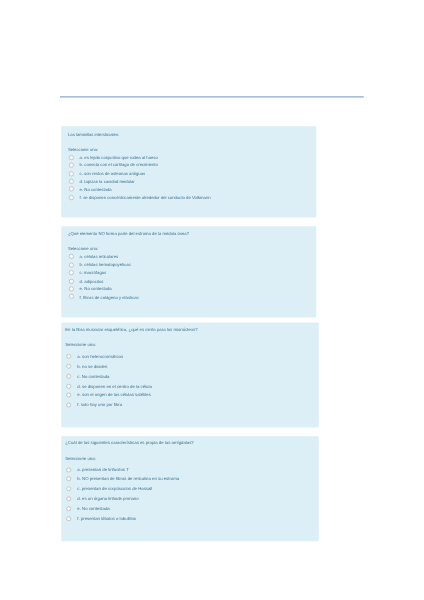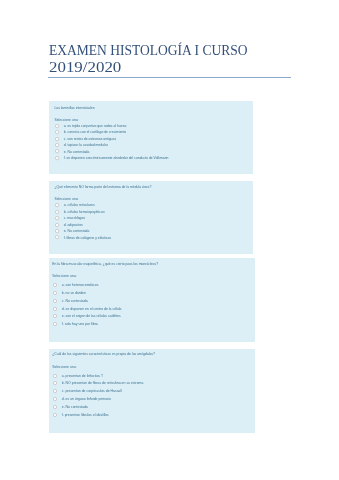--- a/index.html
+++ b/index.html
@@ -25,24 +25,20 @@
   .slabel{position:absolute;}
   .opt{position:absolute;display:block;}
   .radio{position:absolute;left:0;top:0;display:block;}
   .radio svg{display:block;}
   .otext{position:absolute;}
 </style>
 </head>
 <body>
 
 <div class="page">
-  <div class="doc-title">
-    <div class="title-l1">EXAMEN HISTOLOGÍA I CURSO</div>
-    <div class="title-l2">2019/2020</div>
-  </div>
   <div class="title-rule"></div>
   <div id="qcontainer">
       <div class="qbox" style="left: 49px; top: 101px; height: 73px; width: 204px;">
         <div class="qtext" style="left: 5.4px; top: 5.5px; font-size: 3.4px; line-height: 1;">Las laminillas intersticiales:</div>
         <div class="slabel" style="left: 5.4px; top: 17.5px; font-size: 3.4px; line-height: 1;">Seleccione una:</div>
         <div class="opt" style="left: 0px; top: 0px; width: 100%; height: 0px;">
           <span class="radio" style="left: 3.1px; top: 19.7px; width: 10.2px; height: 10.2px;">
             <svg width="10.2" height="10.2" viewBox="0 0 10.2 10.2">
               <circle cx="5.1" cy="5.1" r="1.75" fill="#f9fcfd" stroke="#c2bebb" stroke-width="0.7"></circle>
             </svg>

